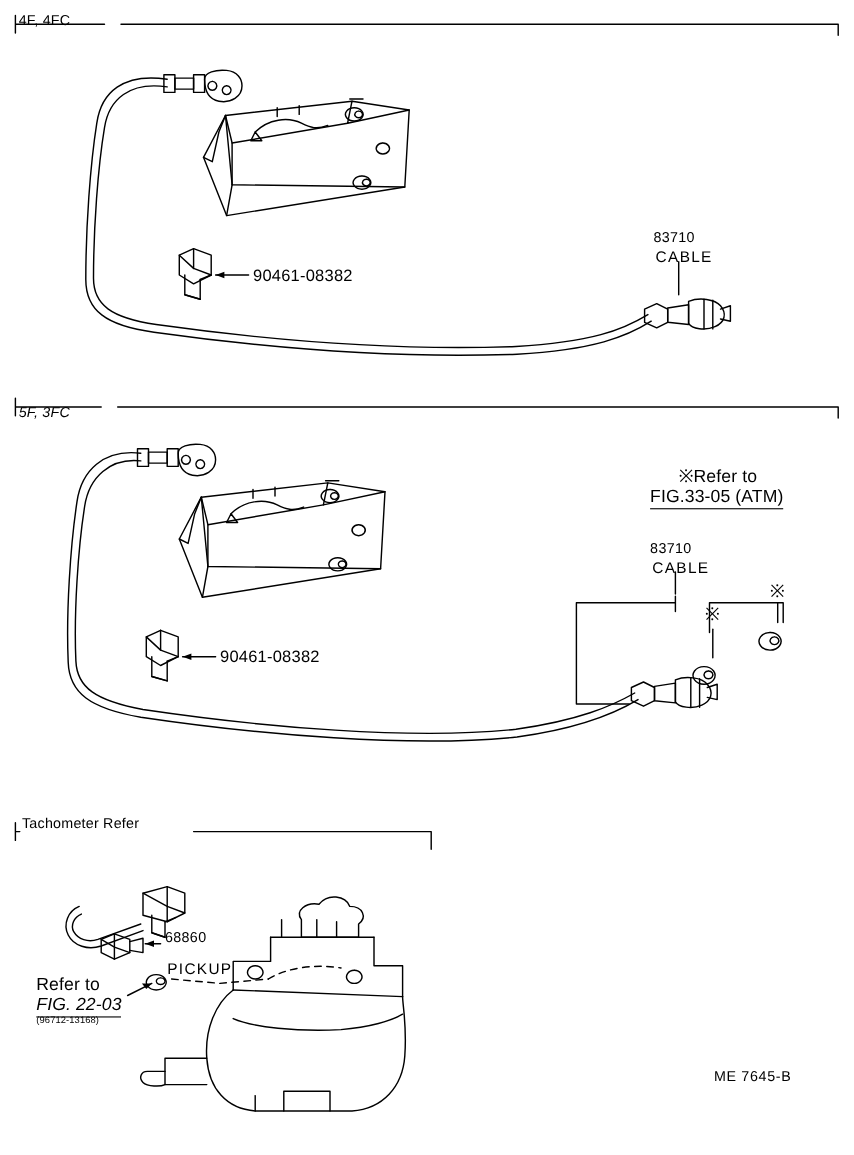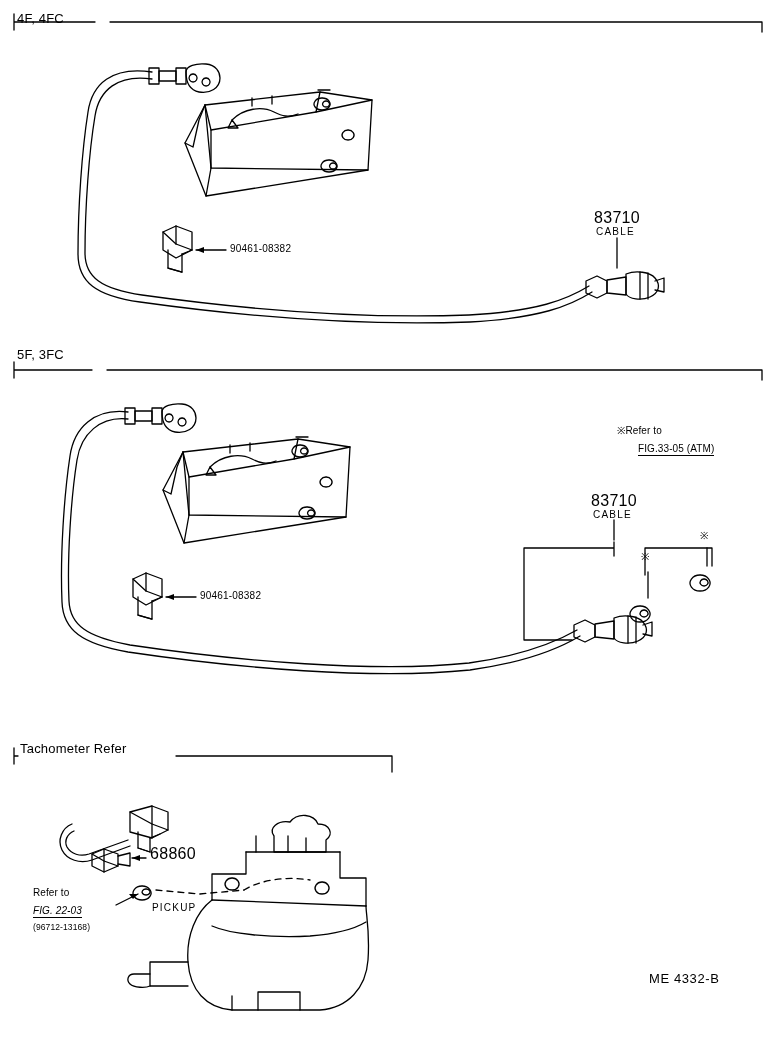--- a/index.html
+++ b/index.html
@@ -31,34 +31,34 @@
   .label {
     position: absolute;
     white-space: nowrap;
     line-height: 1.1;
   }
   .sec-title {
     font-size: 13px;
     letter-spacing: 0.2px;
   }
   .part-num {
-    font-size: 16px;
+    font-size: 13px;
     letter-spacing: 0.3px;
     text-align: right;
   }
   .part-sub {
-    font-size: 10px;
+    font-size: 14px;
     letter-spacing: 1.2px;
   }
   .callout {
-    font-size: 10px;
+    font-size: 15px;
     letter-spacing: 0.2px;
   }
   .refer {
-    font-size: 10px;
+    font-size: 16px;
     letter-spacing: 0.1px;
   }
   .refer-small {
     font-size: 8.5px;
     letter-spacing: 0.1px;
   }
   .code {
     font-size: 13px;
     letter-spacing: 0.6px;
   }
@@ -256,39 +256,39 @@
     </g>
   </svg>
 
   <div class="label sec-title" style="left:17px; top:12px;">4F, 4FC</div>
 
   <div class="label callout" style="left:230px; top:243px;">90461-08382</div>
 
   <div class="label part-num" style="left:594px; top:209px;">83710</div>
   <div class="label part-sub" style="left:596px; top:226px;">CABLE</div>
 
-  <div class="label sec-title" style="left:17px; top:348px;">5F, 3FC</div>
+  <div class="label sec-title" style="left:17px; top:368px;font-style:italic;">5F, 3FC</div>
 
   <div class="label callout" style="left:200px; top:590px;">90461-08382</div>
 
   <div class="label part-num" style="left:591px; top:492px;">83710</div>
   <div class="label part-sub" style="left:593px; top:509px;">CABLE</div>
 
   <div class="label refer" style="left:617px; top:425px;">
     <span>※</span><span>Refer to</span>
   </div>
-  <div class="label refer underline" style="left:638px; top:443px;text-align:center;">FIG.33-05 (ATM)</div>
+  <div class="label refer underline" style="left:591px; top:443px;text-align:center;">FIG.33-05 (ATM)</div>
 
   <div class="label refer" style="left:641px; top:551px;">※</div>
   <div class="label refer" style="left:700px; top:530px;">※</div>
 
   <div class="label sec-title" style="left:20px; top:742px;">Tachometer Refer</div>
 
   <div class="label part-num" style="left:150px; top:845px;">68860</div>
-  <div class="label part-sub" style="left:152px; top:902px;">PICKUP</div>
+  <div class="label part-sub" style="left:152px; top:873px;">PICKUP</div>
 
   <div class="label refer" style="left:33px; top:887px;">Refer to</div>
   <div class="label refer underline" style="left:33px; top:905px;font-style:italic;">FIG. 22-03</div>
   <div class="label refer-small" style="left:33px; top:923px;">(96712-13168)</div>
 
-  <div class="label code" style="left:649px; top:972px;">ME  4332-B</div>
+  <div class="label code" style="left:649px; top:972px;">ME  7645-B</div>
 
 </div>
 
 </body></html>

